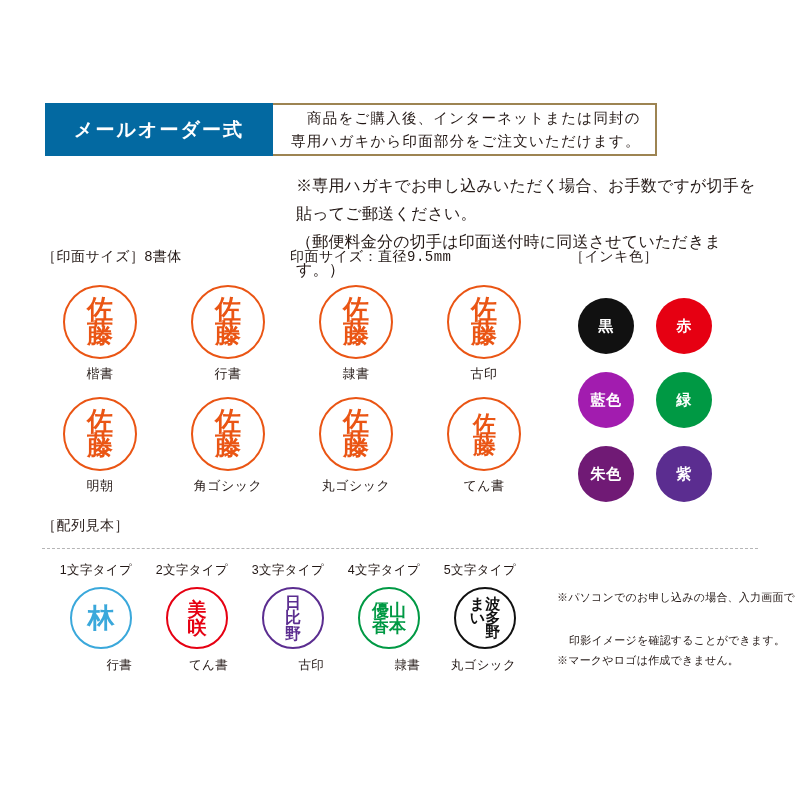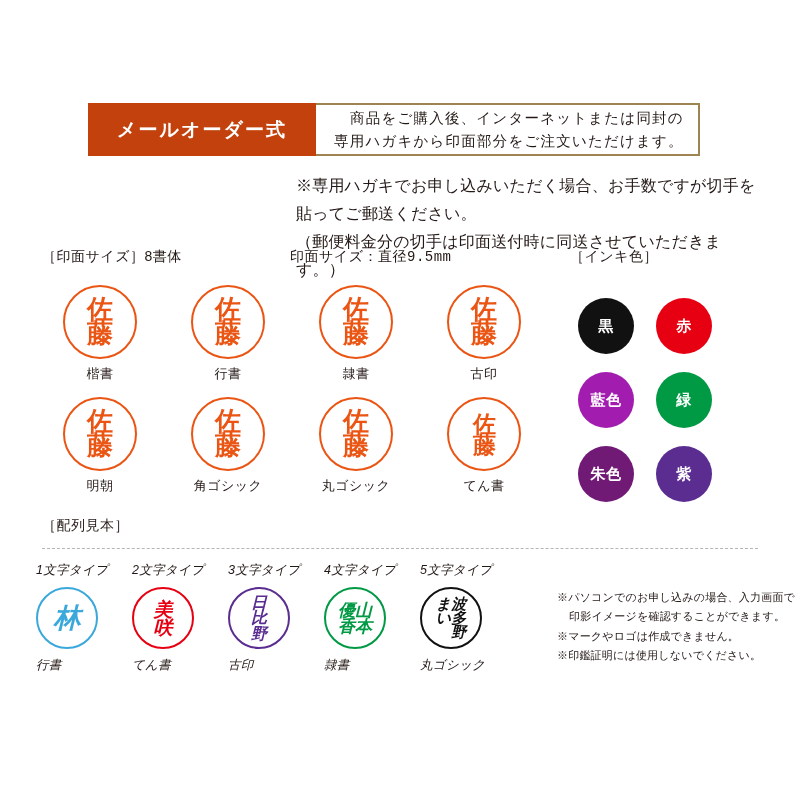--- a/index.html
+++ b/index.html
@@ -18,31 +18,30 @@
 
   
   .header {
     position: absolute;
     left: 45px;
     top: 103px;
     display: flex;
     align-items: stretch;
   }
   .header-badge {
-    background: #c2410c;
+    background: #0369a1;
     color: #ffffff;
     width: 228px;
     height: 53px;
     display: flex;
     align-items: center;
     justify-content: center;
     font-size: 19px;
     letter-spacing: 2px;
     font-weight: bold;
-    margin-left: 43px;
   }
   .header-text {
     height: 53px;
     padding: 0 14px 0 18px;
     display: flex;
     flex-direction: column;
     justify-content: center;
     border-top: 2px solid #9d8452;
     border-right: 2px solid #9d8452;
     border-bottom: 2px solid #9d8452;
@@ -185,22 +184,21 @@
     position: absolute;
     left: 36px;
     top: 562px;
     display: grid;
     grid-template-columns: repeat(5, 96px);
     grid-auto-rows: auto;
   }
   .layout-cell {
     display: flex;
     flex-direction: column;
-    align-items: flex-start;
-    font-style: italic;
+    align-items: flex-end;
   }
   .layout-type {
     font-size: 12.5px;
     margin-bottom: 8px;
     letter-spacing: 0.3px;
   }
   .layout-stamp {
     width: 62px;
     height: 62px;
     border-radius: 50%;
@@ -238,20 +236,21 @@
     width: 240px;
   }
   .side-notes div {
     font-size: 11px;
     line-height: 1.75;
     letter-spacing: 0.2px;
     color: #231815;
   }
   .side-notes .indent {
     padding-left: 12px;
+    margin-top: 24px;
   }
 </style>
 </head>
 <body>
 
 <div class="header">
   <div class="header-badge">メールオーダー式</div>
   <div class="header-text">
     <span>商品をご購入後、インターネットまたは同封の</span>
     <span>専用ハガキから印面部分をご注文いただけます。</span>
@@ -436,14 +435,13 @@
     </div>
     <div class="layout-caption">丸ゴシック</div>
   </div>
 
 </div>
 
 <div class="side-notes">
   <div>※パソコンでのお申し込みの場合、入力画面で</div>
   <div class="indent">印影イメージを確認することができます。</div>
   <div>※マークやロゴは作成できません。</div>
-  <div>※印鑑証明には使用しないでください。</div>
 </div>
 
 </body></html>

